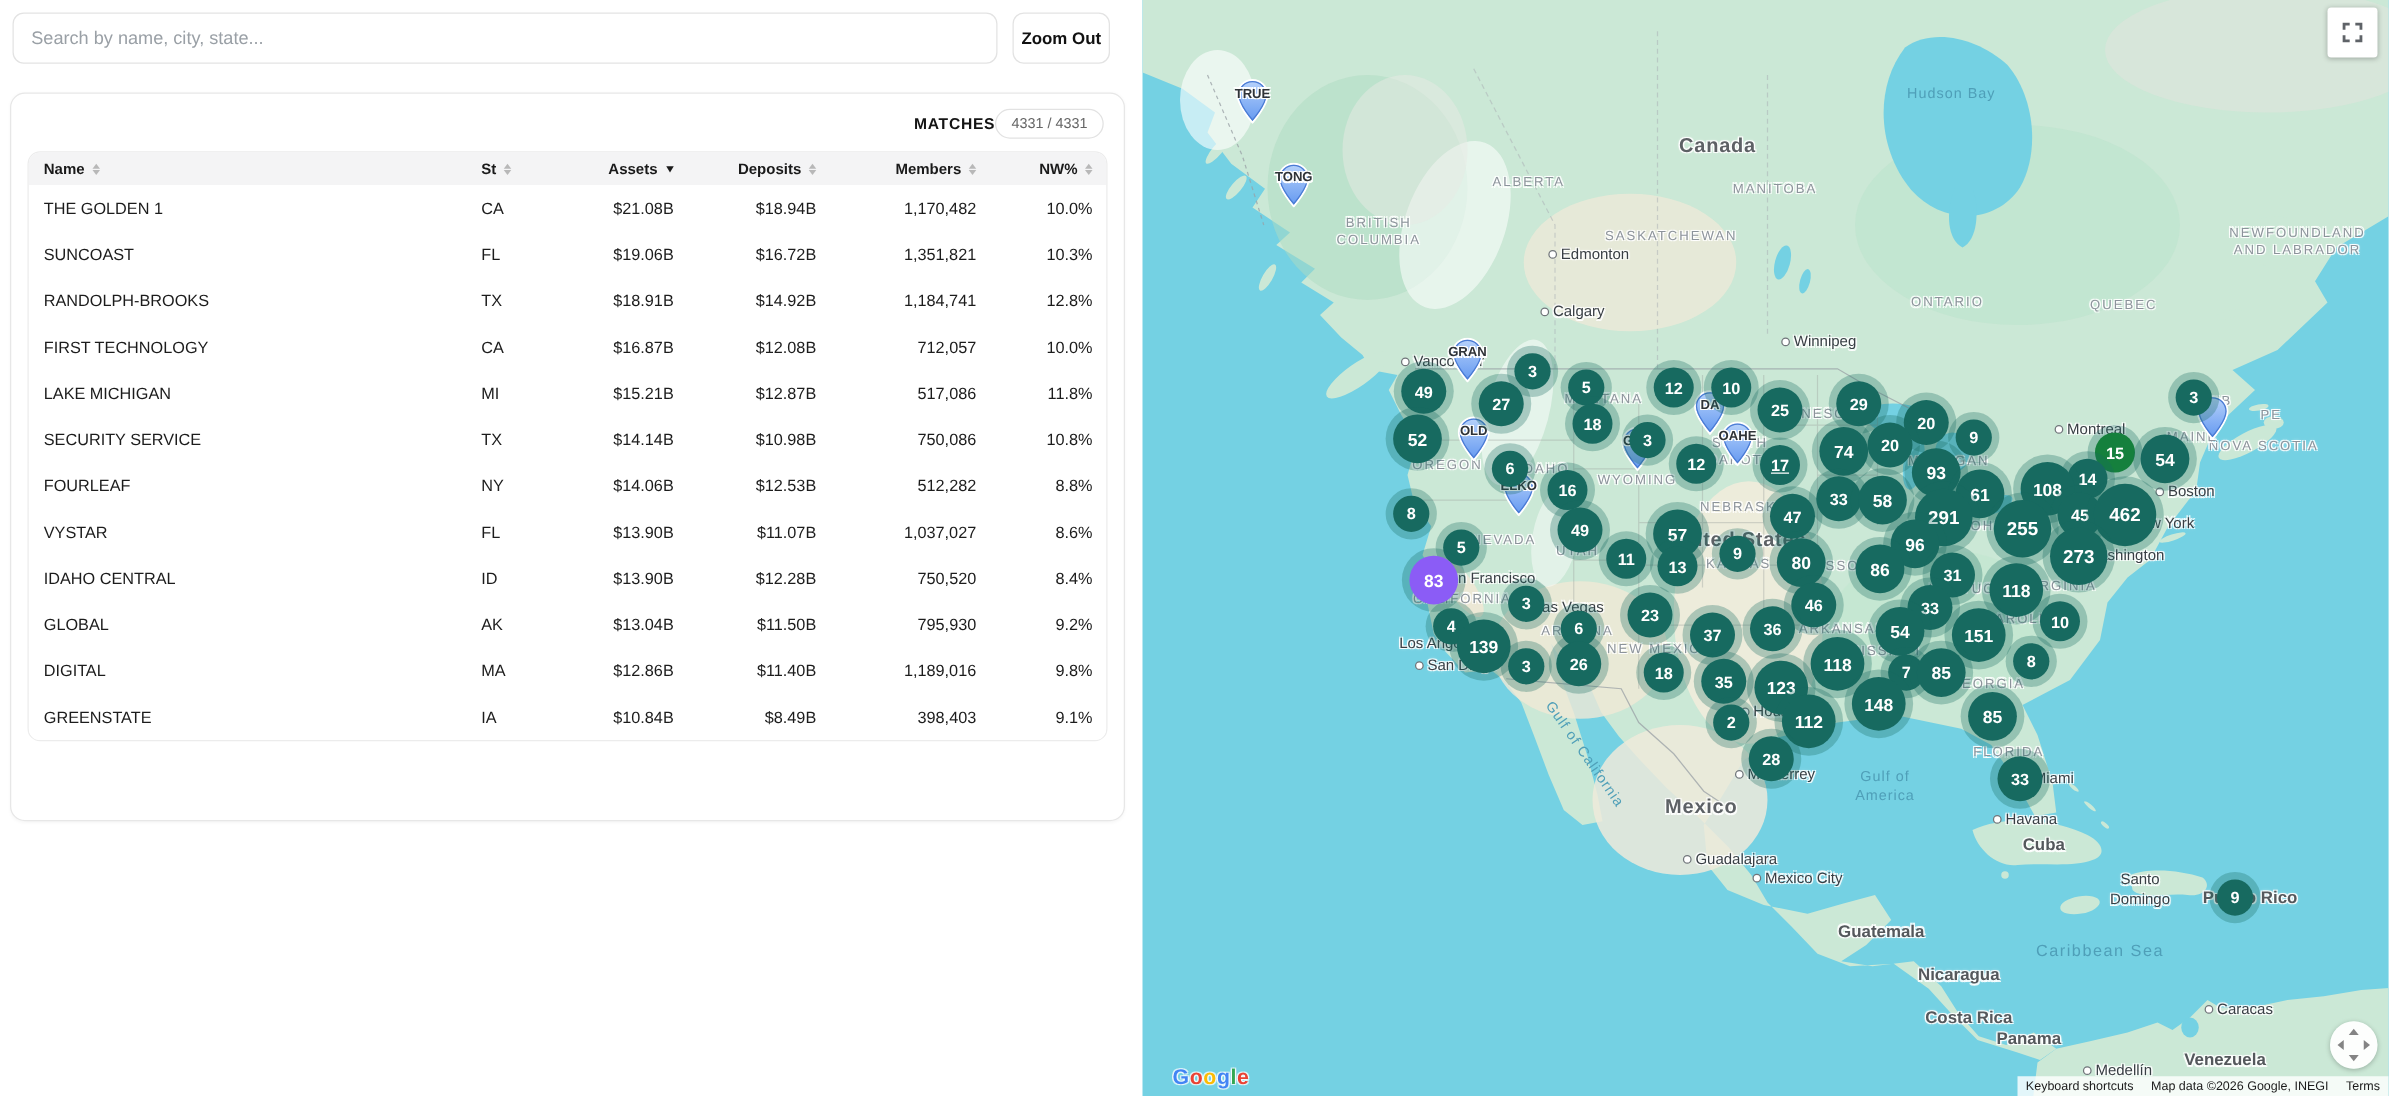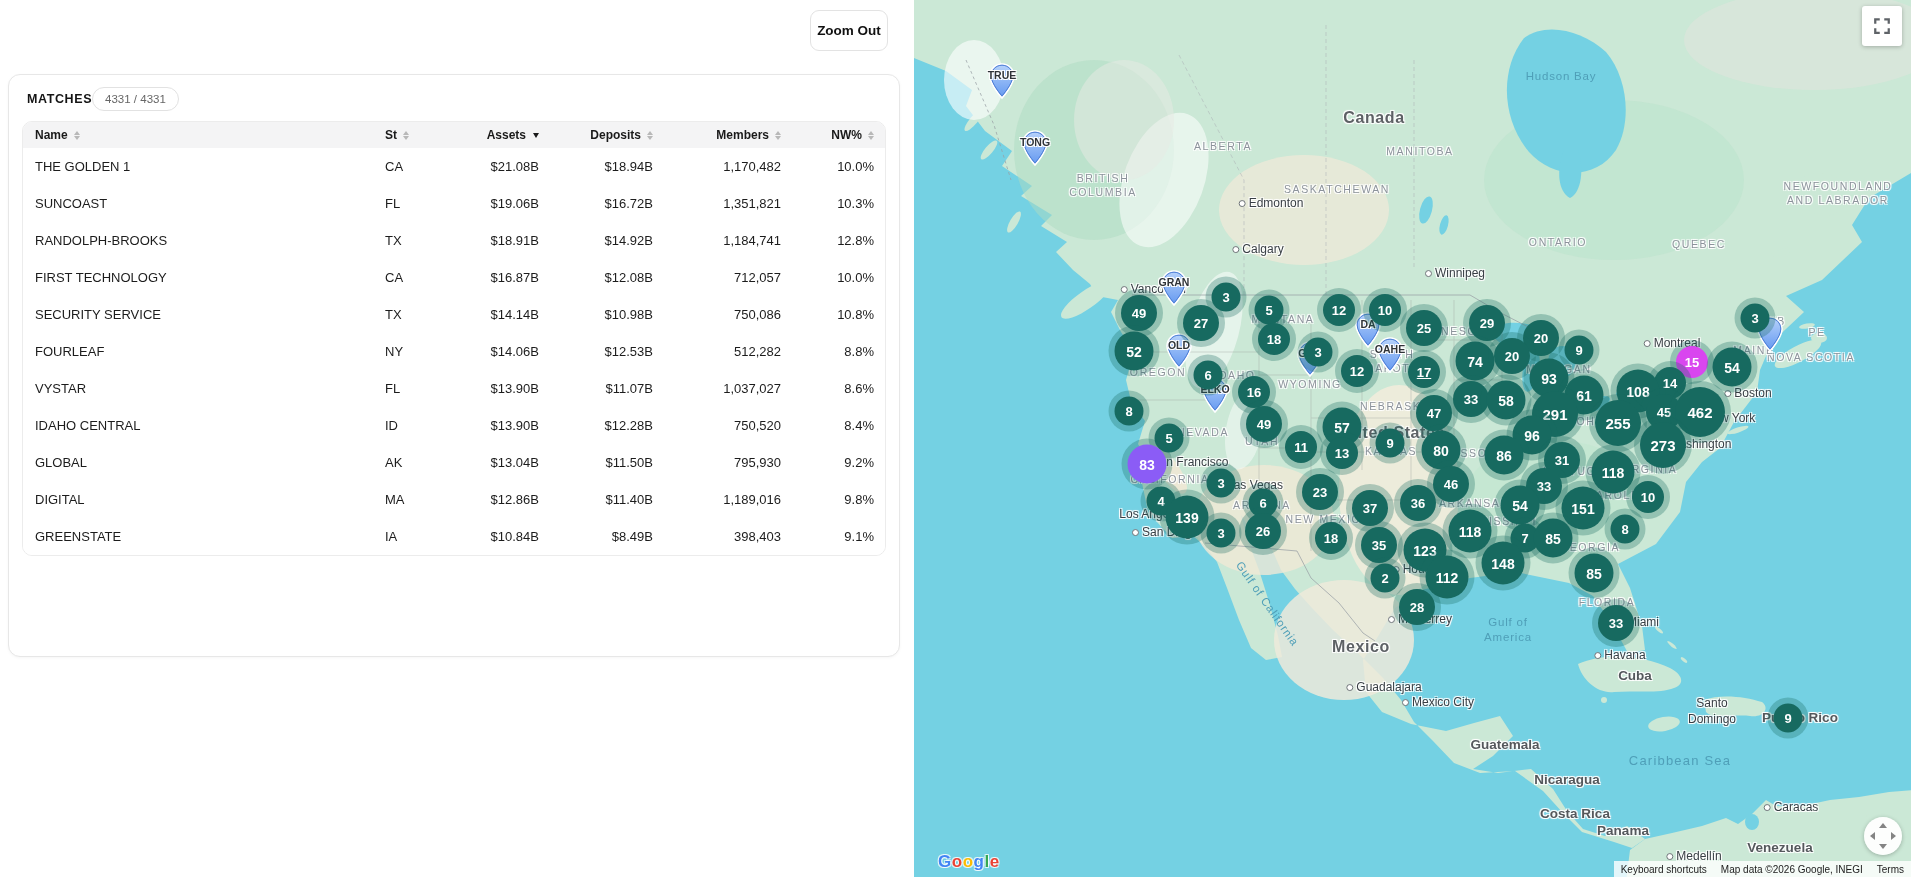--- a/index.html
+++ b/index.html
@@ -8,21 +8,21 @@
 
   
   .search{position:absolute;left:10px;top:10px;width:788px;height:41px;box-sizing:border-box;
     border:1px solid #e3e3e3;border-radius:9px;padding:0 14px;font-size:14.5px;color:#222;outline:none;
     font-family:inherit;}
   .search::placeholder{color:#9aa0a6;}
   .zoombtn{position:absolute;left:810px;top:10px;width:78px;height:41px;border:1px solid #e3e3e3;
     border-radius:9px;background:#fff;font-weight:bold;font-size:13.5px;color:#111;cursor:pointer;font-family:inherit;}
   .panel{position:absolute;left:8px;top:74px;width:892px;height:583px;box-sizing:border-box;
     border:1px solid #e7e7e7;border-radius:12px;background:#fff;box-shadow:0 1px 3px rgba(0,0,0,.04);}
-  .panel-head{display:flex;align-items:center;justify-content:flex-start;padding:12px 16px 9px 18px;}
+  .panel-head{display:flex;align-items:center;justify-content:flex-end;padding:12px 16px 9px 18px;}
   .panel-title{font-size:12.5px;font-weight:bold;letter-spacing:.6px;color:#141414;margin:0;}
   .badge{border:1px solid #e2e2e2;border-radius:999px;padding:5px 12px;font-size:11.5px;color:#666;}
   .tbl{margin:1px 13px 0 13px;border:1px solid #ececec;border-radius:10px;overflow:hidden;}
   .thead{display:grid;grid-template-columns:350px 56px 98px 114px 128px 93px;align-items:center;
     background:#f4f4f5;height:26px;padding:0 13px 0 12px;}
   .hcell{display:flex;align-items:center;font-size:12px;font-weight:bold;color:#1a1a1a;}
   .hcell.r{justify-content:flex-end;}
   .sorticon{display:flex;flex-direction:column;gap:1px;margin-left:6px;}
   .tri{width:0;height:0;border-left:3.5px solid transparent;border-right:3.5px solid transparent;}
   .tri.up{border-bottom:4px solid #b8b8b8;}
@@ -63,20 +63,21 @@
     text-shadow:-1px -1px 0 rgba(255,255,255,.7),1px -1px 0 rgba(255,255,255,.7),-1px 1px 0 rgba(255,255,255,.7),1px 1px 0 rgba(255,255,255,.7);cursor:pointer;}
   .attr{position:absolute;right:0;bottom:0;height:16px;display:flex;align-items:center;background:rgba(255,255,255,.8);
     font-size:10px;color:#1b1b1b;z-index:10;}
   .attr span{padding:2px 7px;white-space:nowrap;}
 </style>
 </head>
 <body>
 
 <div class="app">
 
+  <input class="search" type="text" placeholder="Search by name, city, state..." style="">
   <button class="zoombtn">Zoom Out</button>
 
   <section class="panel">
     <div class="panel-head">
       <h2 class="panel-title">MATCHES</h2>
       <span class="badge">4331 / 4331</span>
     </div>
     <div class="tbl">
       <div class="thead" id="thead">
           <div class="hcell">
@@ -144,20 +145,28 @@
             <div class="r">1,184,741</div>
             <div class="r">12.8%</div>
           </div>
           <div class="trow">
             <div class="l">FIRST TECHNOLOGY</div>
             <div class="l">CA</div>
             <div class="r">$16.87B</div>
             <div class="r">$12.08B</div>
             <div class="r">712,057</div>
             <div class="r">10.0%</div>
+          </div>
+          <div class="trow">
+            <div class="l">LAKE MICHIGAN</div>
+            <div class="l">MI</div>
+            <div class="r">$15.21B</div>
+            <div class="r">$12.87B</div>
+            <div class="r">517,086</div>
+            <div class="r">11.8%</div>
           </div>
           <div class="trow">
             <div class="l">SECURITY SERVICE</div>
             <div class="l">TX</div>
             <div class="r">$14.14B</div>
             <div class="r">$10.98B</div>
             <div class="r">750,086</div>
             <div class="r">10.8%</div>
           </div>
           <div class="trow">
@@ -436,21 +445,21 @@
         <div class="cluster" style="left: 510px; top: 328px; width: 36px; height: 36px; font-size: 13px; background: rgb(23, 106, 96); box-shadow: rgba(23, 106, 96, 0.3) 0px 0px 0px 6px;">25</div>
         <div class="cluster" style="left: 573px; top: 323px; width: 36px; height: 36px; font-size: 13px; background: rgb(23, 106, 96); box-shadow: rgba(23, 106, 96, 0.3) 0px 0px 0px 6px;">29</div>
         <div class="cluster" style="left: 627px; top: 338px; width: 36px; height: 36px; font-size: 13px; background: rgb(23, 106, 96); box-shadow: rgba(23, 106, 96, 0.3) 0px 0px 0px 6px;">20</div>
         <div class="cluster" style="left: 665px; top: 350px; width: 29px; height: 29px; font-size: 13px; background: rgb(23, 106, 96); box-shadow: rgba(23, 106, 96, 0.3) 0px 0px 0px 6px;">9</div>
         <div class="cluster" style="left: 404px; top: 352px; width: 29px; height: 29px; font-size: 13px; background: rgb(23, 106, 96); box-shadow: rgba(23, 106, 96, 0.3) 0px 0px 0px 6px;">3</div>
         <div class="cluster" style="left: 443px; top: 371px; width: 32px; height: 32px; font-size: 13px; background: rgb(23, 106, 96); box-shadow: rgba(23, 106, 96, 0.3) 0px 0px 0px 6px;">12</div>
         <div class="cluster" style="left: 510px; top: 372px; width: 32px; height: 32px; font-size: 13px; background: rgb(23, 106, 96); box-shadow: rgba(23, 106, 96, 0.3) 0px 0px 0px 6px; text-decoration: underline;">17</div>
         <div class="cluster" style="left: 561px; top: 361px; width: 39px; height: 39px; font-size: 14px; background: rgb(23, 106, 96); box-shadow: rgba(23, 106, 96, 0.3) 0px 0px 0px 6px;">74</div>
         <div class="cluster" style="left: 598px; top: 356px; width: 36px; height: 36px; font-size: 13px; background: rgb(23, 106, 96); box-shadow: rgba(23, 106, 96, 0.3) 0px 0px 0px 6px;">20</div>
         <div class="cluster" style="left: 635px; top: 378px; width: 39px; height: 39px; font-size: 14px; background: rgb(23, 106, 96); box-shadow: rgba(23, 106, 96, 0.3) 0px 0px 0px 6px;">93</div>
-        <div class="cluster" style="left: 778px; top: 362px; width: 32px; height: 32px; font-size: 13px; background: #d946ef; box-shadow: rgba(23, 106, 96, 0.3) 0px 0px 0px 6px;">15</div>
+        <div class="cluster" style="left: 778px; top: 362px; width: 32px; height: 32px; font-size: 13px; background: #15803d; box-shadow: rgba(23, 106, 96, 0.3) 0px 0px 0px 6px;">15</div>
         <div class="cluster" style="left: 818px; top: 367px; width: 39px; height: 39px; font-size: 14px; background: rgb(23, 106, 96); box-shadow: rgba(23, 106, 96, 0.3) 0px 0px 0px 6px;">54</div>
         <div class="cluster" style="left: 841px; top: 318px; width: 29px; height: 29px; font-size: 13px; background: rgb(23, 106, 96); box-shadow: rgba(23, 106, 96, 0.3) 0px 0px 0px 6px;">3</div>
         <div class="cluster" style="left: 756px; top: 383px; width: 32px; height: 32px; font-size: 13px; background: rgb(23, 106, 96); box-shadow: rgba(23, 106, 96, 0.3) 0px 0px 0px 6px;">14</div>
         <div class="cluster" style="left: 724px; top: 391px; width: 43px; height: 43px; font-size: 14px; background: rgb(23, 106, 96); box-shadow: rgba(23, 106, 96, 0.3) 0px 0px 0px 6px;">108</div>
         <div class="cluster" style="left: 670px; top: 395px; width: 39px; height: 39px; font-size: 14px; background: rgb(23, 106, 96); box-shadow: rgba(23, 106, 96, 0.3) 0px 0px 0px 6px;">61</div>
         <div class="cluster" style="left: 294px; top: 375px; width: 29px; height: 29px; font-size: 13px; background: rgb(23, 106, 96); box-shadow: rgba(23, 106, 96, 0.3) 0px 0px 0px 6px;">6</div>
         <div class="cluster" style="left: 340px; top: 392px; width: 32px; height: 32px; font-size: 13px; background: rgb(23, 106, 96); box-shadow: rgba(23, 106, 96, 0.3) 0px 0px 0px 6px;">16</div>
         <div class="cluster" style="left: 215px; top: 411px; width: 29px; height: 29px; font-size: 13px; background: rgb(23, 106, 96); box-shadow: rgba(23, 106, 96, 0.3) 0px 0px 0px 6px;">8</div>
         <div class="cluster" style="left: 350px; top: 424px; width: 36px; height: 36px; font-size: 13px; background: rgb(23, 106, 96); box-shadow: rgba(23, 106, 96, 0.3) 0px 0px 0px 6px;">49</div>
         <div class="cluster" style="left: 428px; top: 427px; width: 39px; height: 39px; font-size: 14px; background: rgb(23, 106, 96); box-shadow: rgba(23, 106, 96, 0.3) 0px 0px 0px 6px;">57</div>

